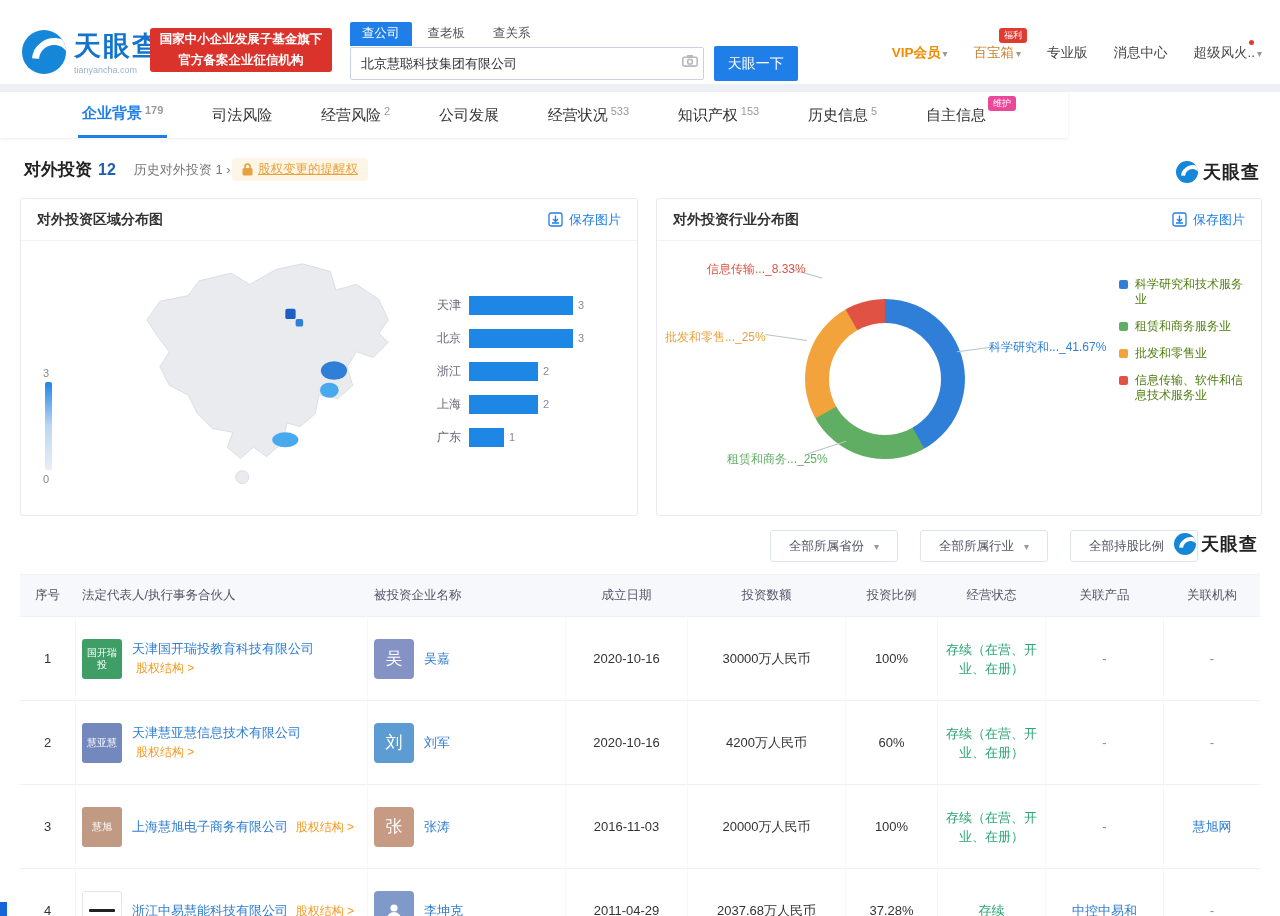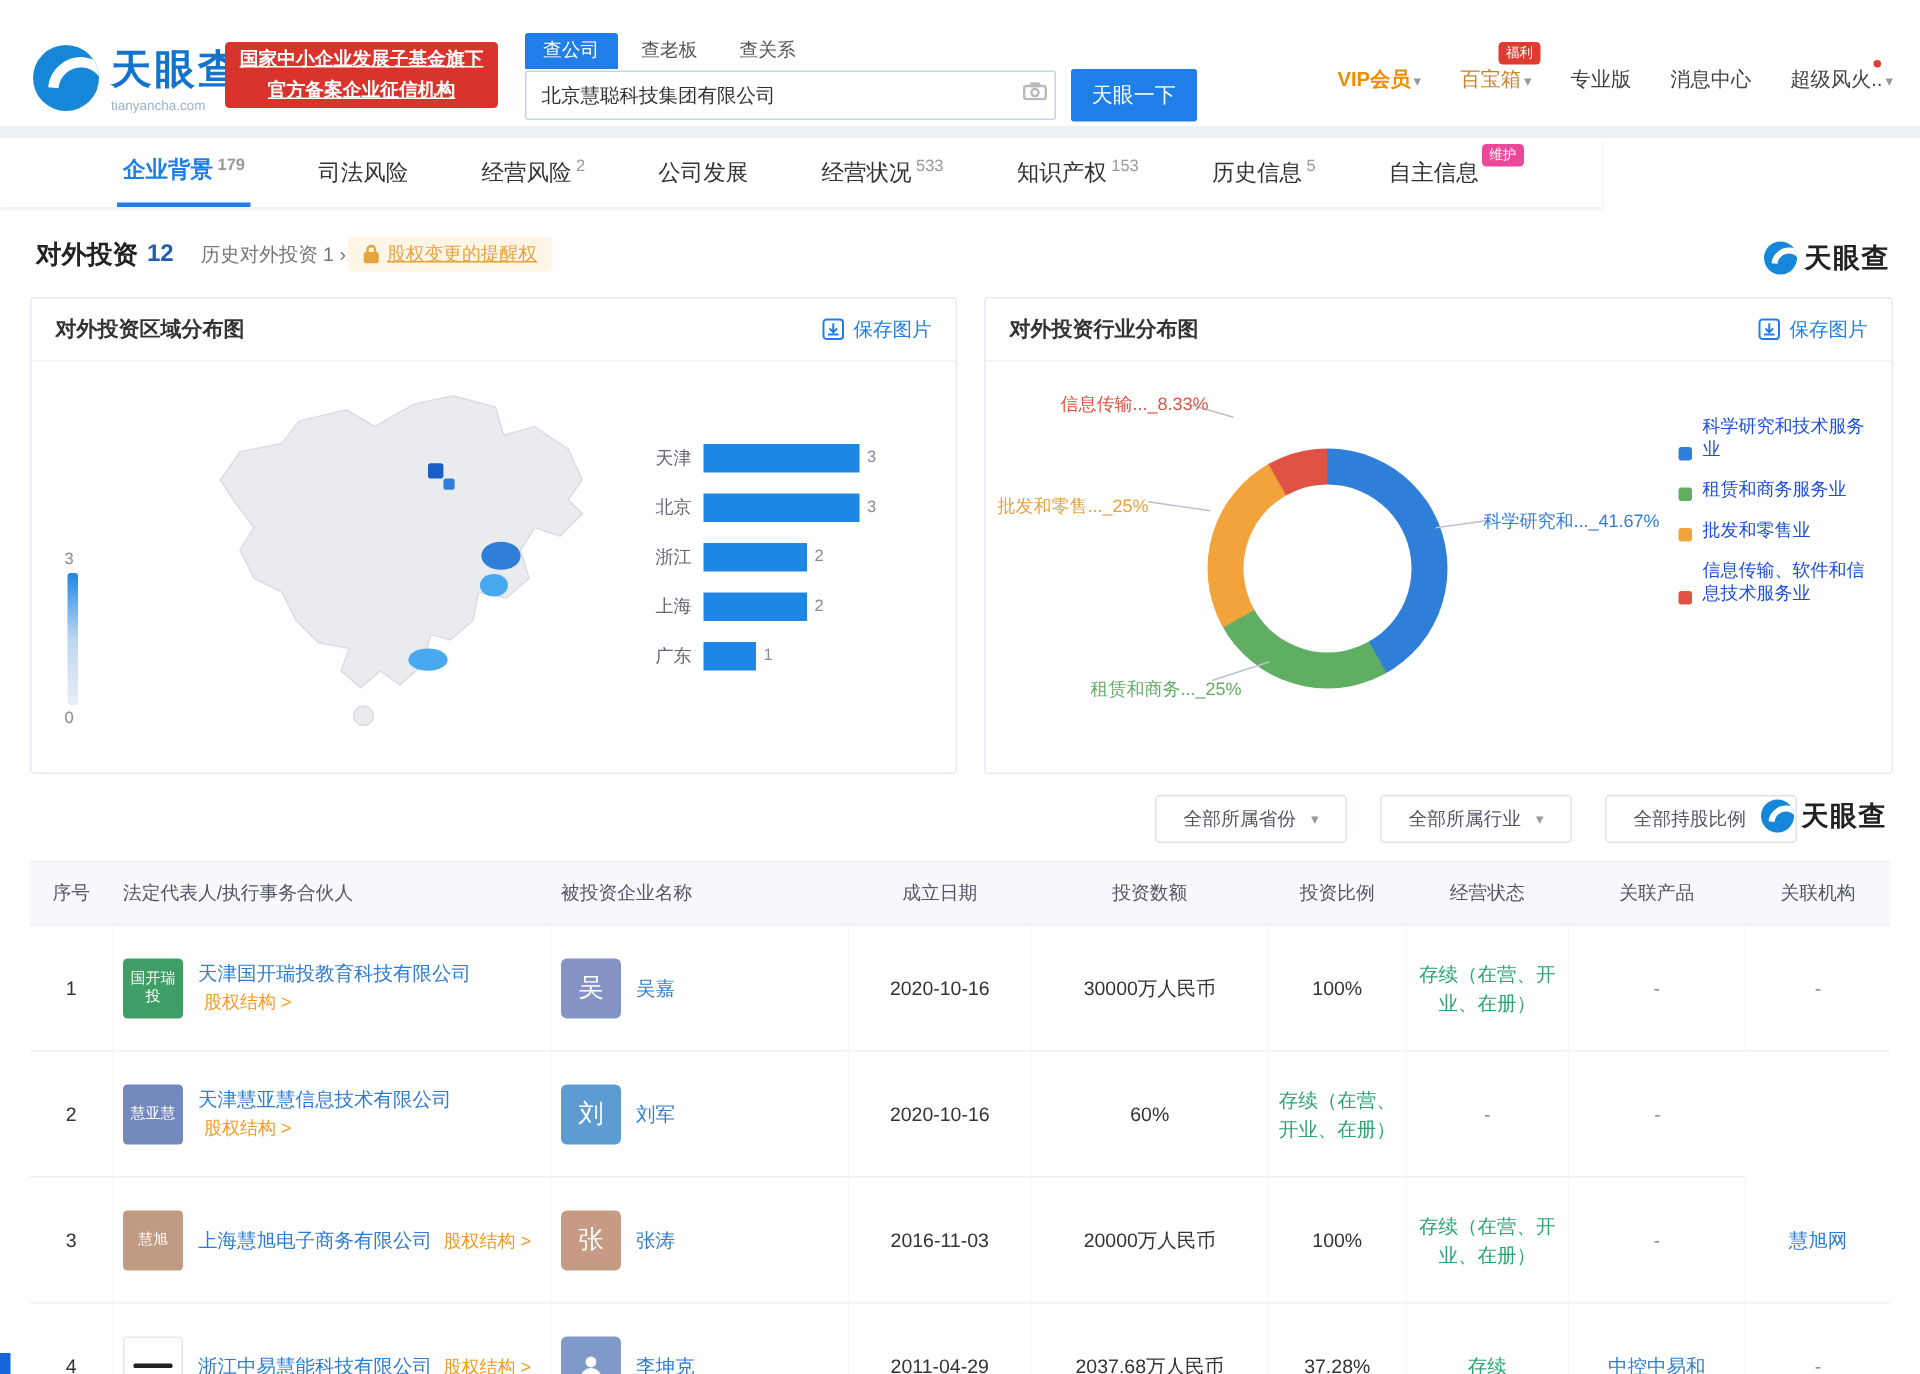--- a/index.html
+++ b/index.html
@@ -13,21 +13,21 @@
 
   
   .topbar { position:absolute; left:0; top:0; width:1280px; height:68px; background:#fff; }
   .logo-wrap { position:absolute; left:22px; top:12px; display:flex; align-items:center; }
   .logo-swirl { width:44px; height:44px; border-radius:50%; background:#1586d8; position:relative; overflow:hidden; }
   .logo-swirl::after { content:""; position:absolute; left:10px; top:8px; width:30px; height:30px; border-radius:50%; border:7px solid #fff; border-left-color:transparent; border-bottom-color:transparent; transform:rotate(-40deg); }
   .logo-txt { margin-left:8px; }
   .logo-txt .cn { font-size:27px; font-weight:bold; color:#1474cc; letter-spacing:2px; }
   .logo-txt .en { font-size:9px; color:#9bb3c9; margin-top:1px; }
   .banner { position:absolute; left:150px; top:12px; width:182px; height:44px; background:#d9332c; border-radius:3px; color:#fff; font-weight:bold; font-size:12.5px; text-align:center; line-height:21px; padding-top:1px; }
-  .banner .u { text-decoration:underline; }
+  .banner .u { }
 
   .search-wrap { position:absolute; left:350px; top:6px; width:448px; }
   .search-tabs { display:flex; gap:4px; height:24px; }
   .search-tab { padding:3px 12px; font-size:12.5px; color:#555; cursor:pointer; }
   .search-tab.active { background:#1f7ee8; color:#fff; border-radius:2px 2px 0 0; }
   .search-row { display:flex; align-items:center; }
   .search-box { width:360px; height:33px; border:1px solid #c9d3e0; border-radius:2px; padding:0 30px 0 10px; font-size:13px; color:#333; font-family:inherit; background:#fff; }
   .camera { position:absolute; left:332px; top:32px; width:16px; height:13px; opacity:.45; }
   .search-btn { margin-left:10px; width:86px; height:35px; background:#1f7ee8; color:#fff; border:none; border-radius:2px; font-size:14px; cursor:pointer; font-family:inherit; }
 
@@ -92,21 +92,21 @@
   .co-blue { left:332px; top:140px; color:#2f7fd9; }
   .co-red { left:50px; top:62px; color:#e05244; }
   .co-orange { left:8px; top:130px; color:#e8a23d; }
   .co-green { left:70px; top:252px; color:#5fae63; }
   .lead { position:absolute; background:#b9c2cc; height:1px; }
   .l-blue { left:300px; top:150px; width:34px; transform:rotate(-8deg); }
   .l-red { left:132px; top:74px; width:34px; transform:rotate(16deg); }
   .l-orange { left:108px; top:138px; width:42px; transform:rotate(8deg); }
   .l-green { left:150px; top:248px; width:40px; transform:rotate(-18deg); }
   .legend { position:absolute; right:14px; top:78px; width:128px; }
-  .leg-item { display:flex; align-items:flex-end; margin-bottom:12px; font-size:12px; color:#1d4ed8; line-height:15px; }
+  .leg-item { display:flex; align-items:flex-start; margin-bottom:12px; font-size:12px; color:#4d7c0f; line-height:15px; }
   .leg-sq { width:9px; height:9px; border-radius:2px; margin:3px 7px 0 0; flex:none; }
   .sq-blue{background:#2f7fd9}.sq-green{background:#5fae63}.sq-orange{background:#f2a33c}.sq-red{background:#e05244}
 
   
   .filters { position:absolute; top:514px; left:770px; display:flex; gap:22px; }
   .filter-btn { min-width:128px; height:32px; border:1px solid #dfe4ea; border-radius:3px; background:#fff; display:flex; align-items:center; justify-content:center; gap:8px; font-size:12.5px; color:#556; cursor:pointer; }
 
   
   .tbl { position:absolute; left:20px; top:558px; width:1240px; }
   .t-row { display:grid; grid-template-columns:56px 292px 198px 122px 158px 92px 108px 118px 96px; }
@@ -380,20 +380,21 @@
       <div class="cell">2</div>
       <div class="cell left">
           <div class="co-logo lg2">慧亚慧</div>
           <div><span class="co-name">天津慧亚慧信息技术有限公司</span> <span class="equity">股权结构 &gt;</span></div>
         </div>
       <div class="cell left">
           <div class="avatar av2">刘</div>
           <span class="rep-name">刘军</span>
         </div>
       <div class="cell">2020-10-16</div>
+      <div class="cell">4200万人民币</div>
       <div class="cell">60%</div>
       <div class="cell status">存续（在营、开业、在册）</div>
       <div class="cell dim">-</div>
       <div class="cell dim">-</div>
     </div>
 
     <div class="t-row body-row">
       <div class="cell">3</div>
       <div class="cell left">
           <div class="co-logo lg3">慧旭</div>

